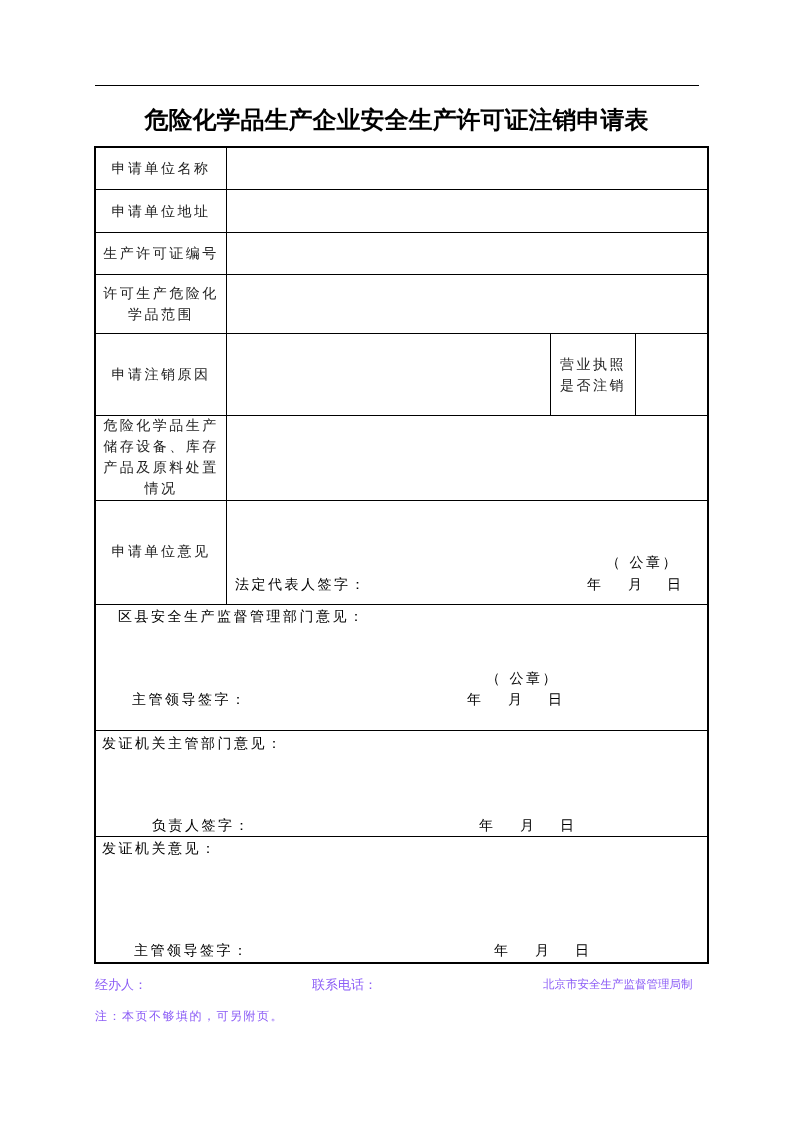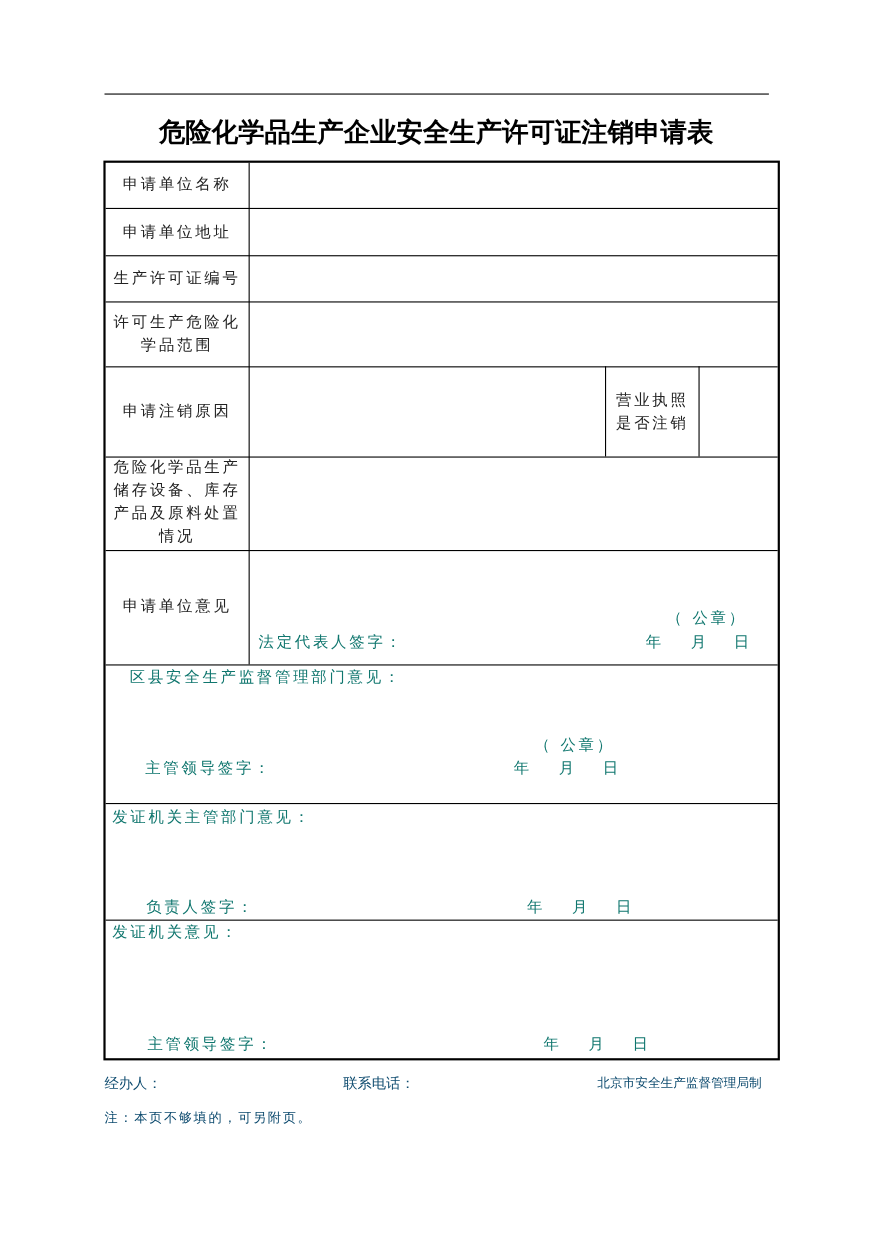--- a/index.html
+++ b/index.html
@@ -12,23 +12,23 @@
   .top-rule { left: 95px; top: 85px; width: 604px; height: 0; border-top: 1.5px solid #000; }
   .title {
     left: 0; width: 793px; top: 104px; text-align: center;
     font-family: "DejaVu Sans", "Liberation Sans", sans-serif;
     font-weight: bold; font-size: 24px; letter-spacing: 0px; color: #000;
   }
   .tbl { left: 94px; top: 146px; width: 611px; height: 814px; border: 2px solid #000; box-sizing: content-box; }
   .hline { position: absolute; height: 0; border-top: 1px solid #000; }
   .vline { position: absolute; width: 0; border-left: 1px solid #000; }
   .lbl { position: absolute; font-size: 14px; line-height: 21px; letter-spacing: 2.5px; text-align: center; color: #222; }
-  .txt { position: absolute; font-size: 14px; line-height: 20px; letter-spacing: 2.5px; color: #0f766e; white-space: nowrap; }
+  .txt { position: absolute; font-size: 14px; line-height: 20px; letter-spacing: 2.5px; color: #000000; white-space: nowrap; }
   .cell { position: absolute; }
-  .foot { position: absolute; font-size: 13px; color: #0c4a6e; white-space: nowrap; }
+  .foot { position: absolute; font-size: 13px; color: #8b5cf6; white-space: nowrap; }
 </style>
 </head>
 <body>
 
 <div class="abs top-rule"></div>
 <div class="abs title">危险化学品生产企业安全生产许可证注销申请表</div>
 
 <div class="abs tbl">
 
   <div class="hline" style="left:0; width:611px; top:41px;"></div>
@@ -88,21 +88,21 @@
   <div class="txt" style="left:6px; top:458px;padding-left:16px;">区县安全生产监督管理部门意见：</div>
   <div class="cell" style="left:0; top:478px; width:611px; height:104px;"></div>
   <div class="txt" style="left:390px; top:520px;">（ 公章）</div>
   <div class="txt" style="left:36px; top:541px;">主管领导签字：</div>
   <div class="txt" style="left:371px; top:541px;">年</div>
   <div class="txt" style="left:412px; top:541px;">月</div>
   <div class="txt" style="left:452px; top:541px;">日</div>
 
   <div class="txt" style="left:6px; top:585px;">发证机关主管部门意见：</div>
   <div class="cell" style="left:0; top:605px; width:611px; height:83px;"></div>
-  <div class="txt" style="left:37px; top:667px;">负责人签字：</div>
+  <div class="txt" style="left:56px; top:667px;">负责人签字：</div>
   <div class="txt" style="left:383px; top:667px;">年</div>
   <div class="txt" style="left:424px; top:667px;">月</div>
   <div class="txt" style="left:464px; top:667px;">日</div>
 
   <div class="txt" style="left:6px; top:690px;">发证机关意见：</div>
   <div class="cell" style="left:0; top:710px; width:611px; height:104px;"></div>
   <div class="txt" style="left:38px; top:792px;">主管领导签字：</div>
   <div class="txt" style="left:398px; top:792px;">年</div>
   <div class="txt" style="left:439px; top:792px;">月</div>
   <div class="txt" style="left:479px; top:792px;">日</div>

